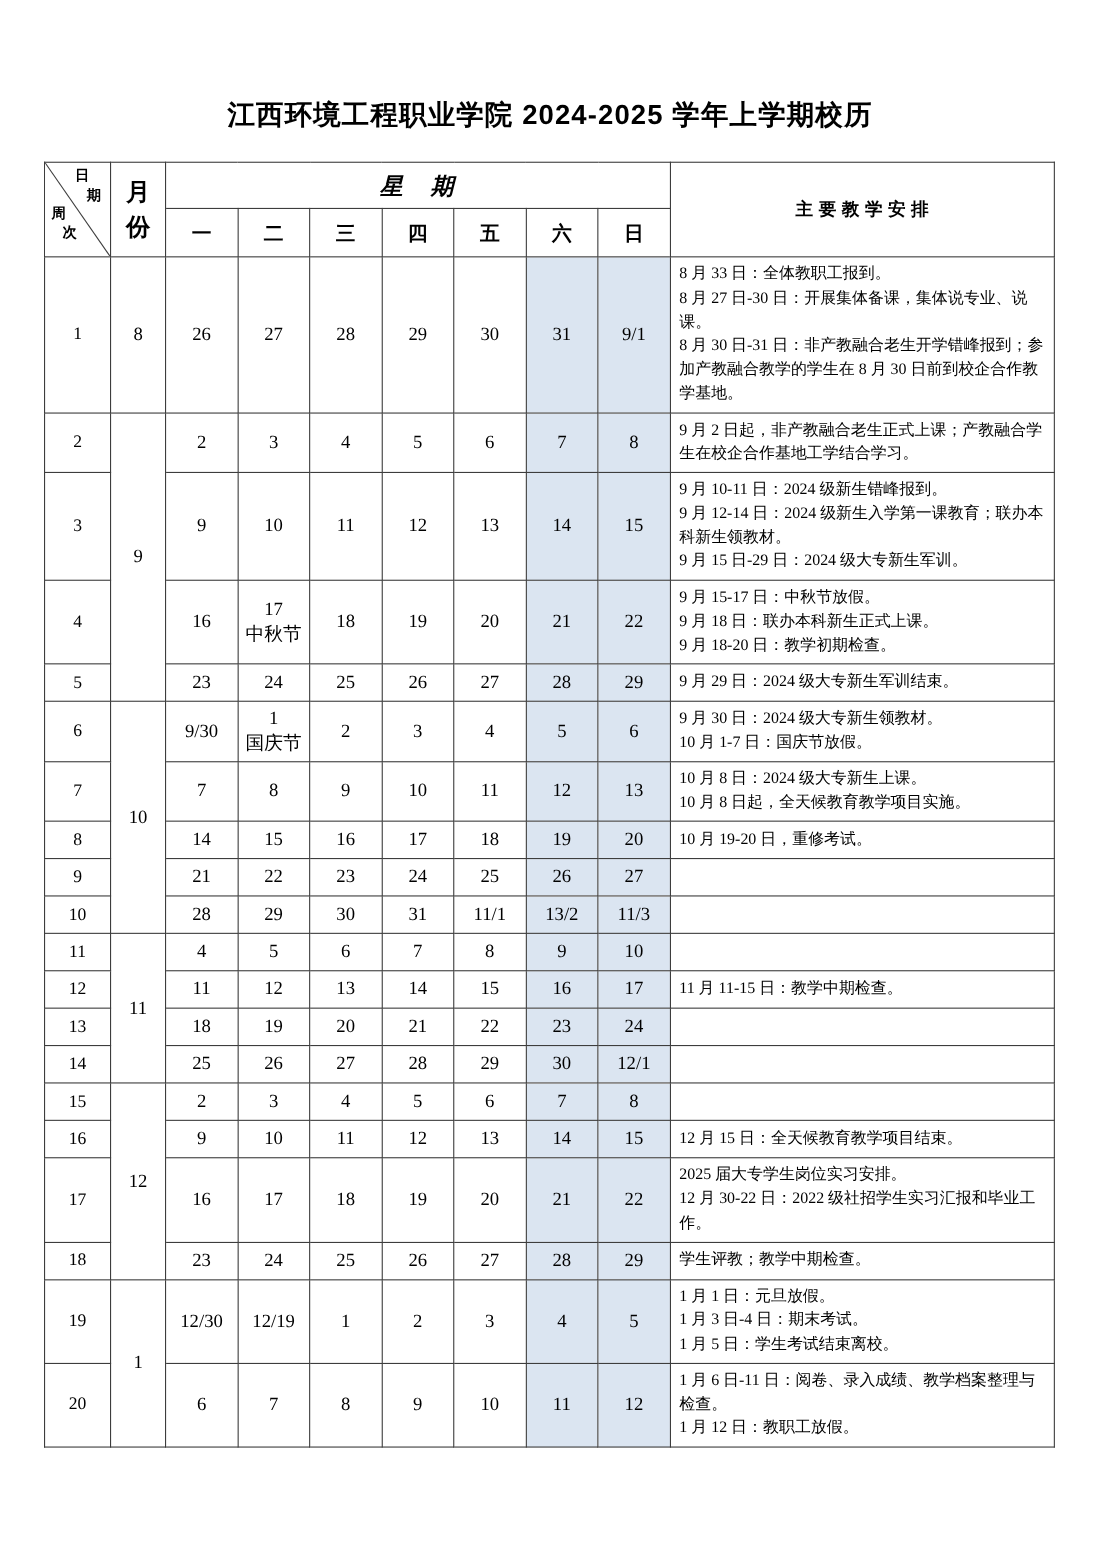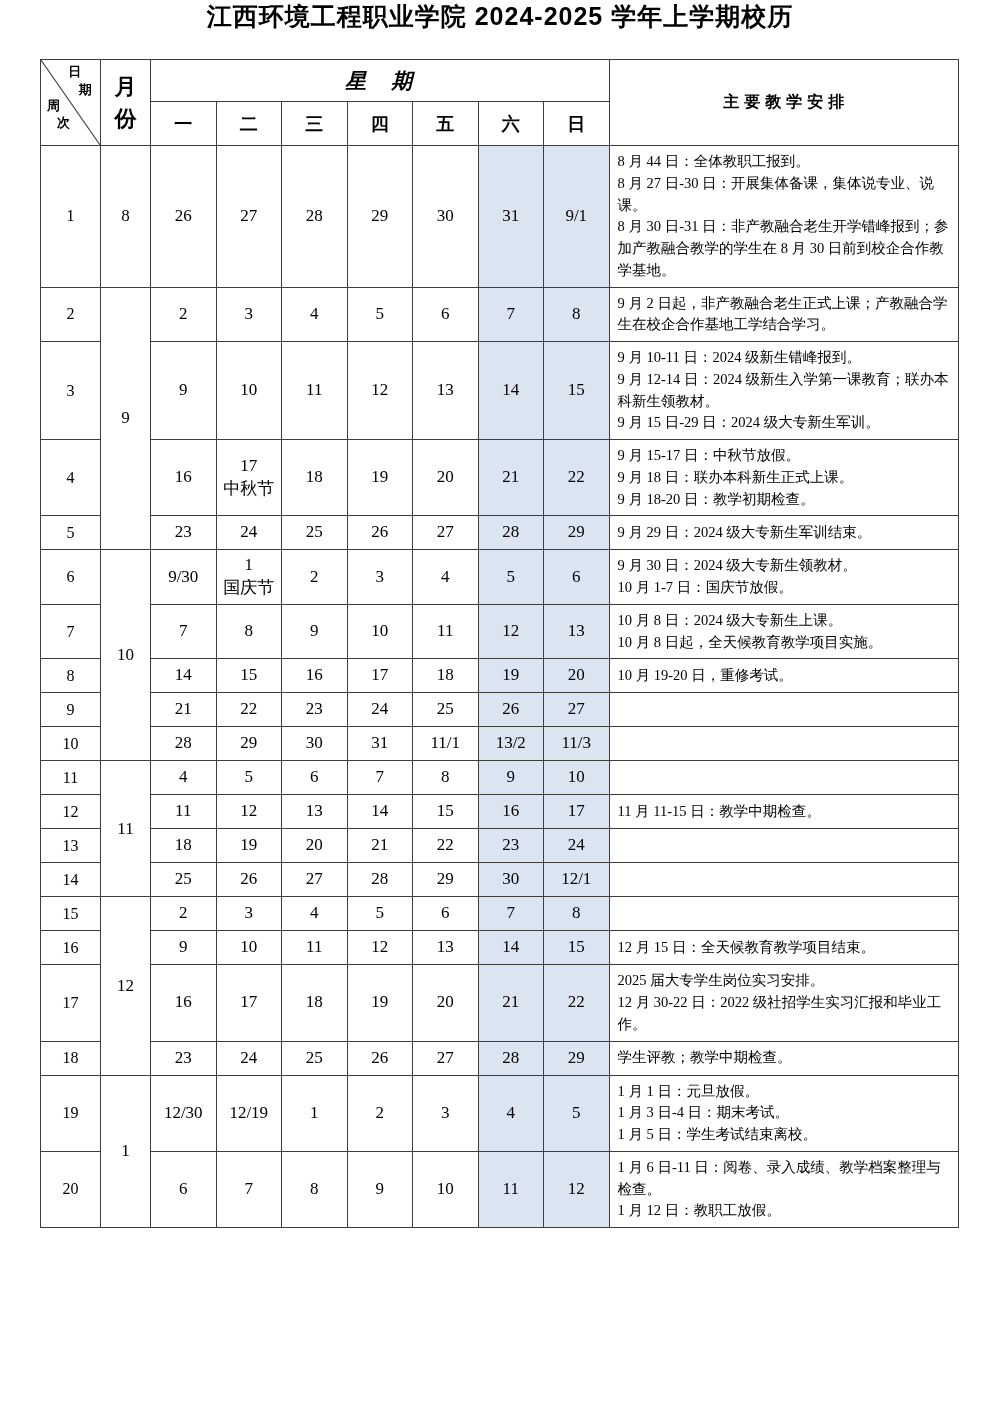--- a/index.html
+++ b/index.html
@@ -6,21 +6,21 @@
     --weekend-bg:#dbe5f1;
     --border-color:#3d3d3d;
   }
   *{ box-sizing:border-box; }
   html,body{ margin:0; padding:0; background:#ffffff; }
   body{
     width:1000px; height:1414px;
     font-family:"Liberation Serif","DejaVu Serif",serif;
     color:#000;
   }
-  .page{ position:relative; width:1000px; height:1216px; }
+  .page{ position:relative; width:1000px; height:1216px; padding-top:88px; }
   .title{
     margin:0 0 26px 0;
     text-align:center;
     font-size:25px;
     font-weight:bold;
     letter-spacing:1px;
     font-family:"Liberation Sans","DejaVu Sans",sans-serif;
   }
   table.calendar{
     border-collapse:collapse;
@@ -125,21 +125,21 @@
           <td class="week-num">1</td>
           <td class="month-cell" rowspan="1">8</td>
           <td class="day">26</td>
           <td class="day">27</td>
           <td class="day">28</td>
           <td class="day">29</td>
           <td class="day">30</td>
           <td class="day weekend">31</td>
           <td class="day weekend">9/1</td>
           <td class="notes">
-            <div class="note-line">8 月 44 日：全体教职工报到。</div>
+            <div class="note-line">8 月 33 日：全体教职工报到。</div>
             <div class="note-line">8 月 27 日-30 日：开展集体备课，集体说专业、说课。</div>
             <div class="note-line">8 月 30 日-31 日：非产教融合老生开学错峰报到；参加产教融合教学的学生在 8 月 30 日前到校企合作教学基地。</div>
           </td>
         </tr>
         <tr>
           <td class="week-num">2</td>
           <td class="month-cell" rowspan="4">9</td>
           <td class="day">2</td>
           <td class="day">3</td>
           <td class="day">4</td>

